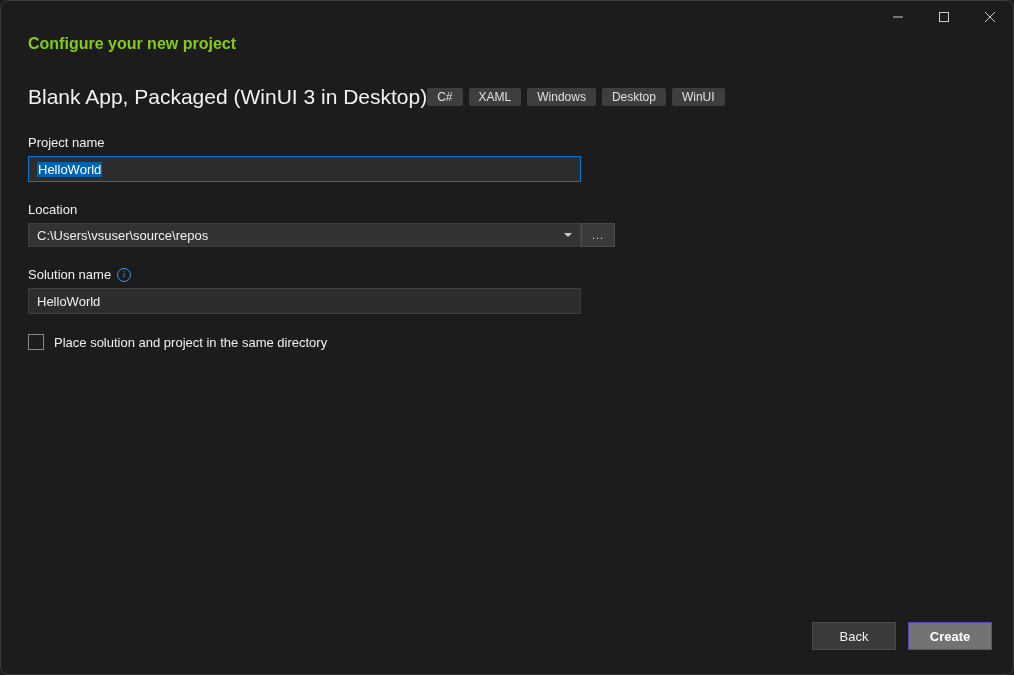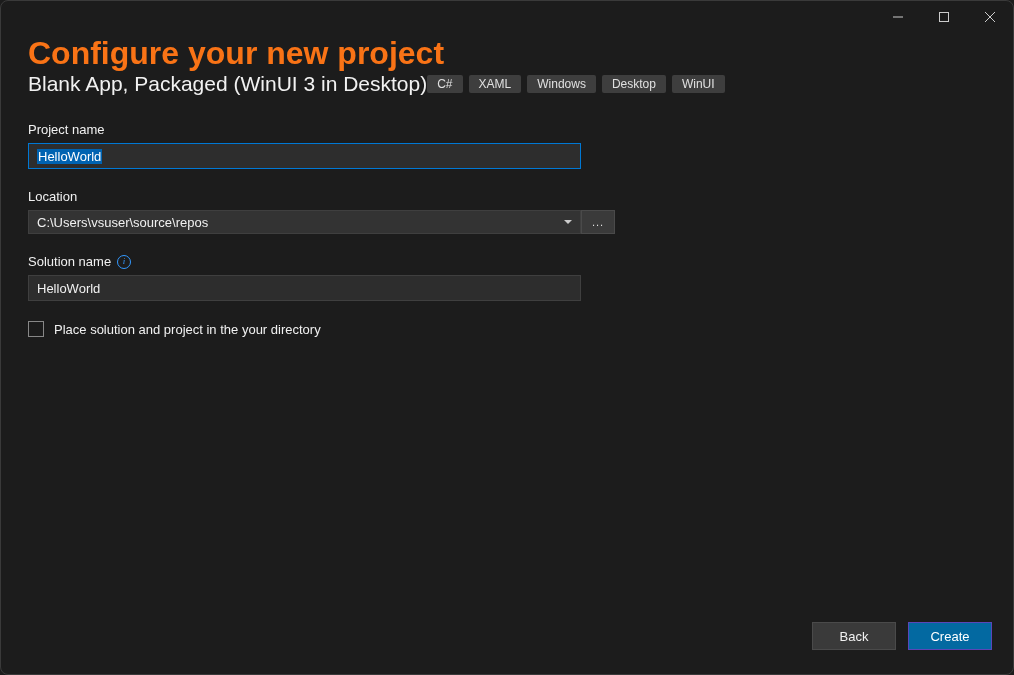--- a/index.html
+++ b/index.html
@@ -32,23 +32,24 @@
     }
     .win-btn svg { width: 10px; height: 10px; stroke: currentColor; fill: none; stroke-width: 1; }
     .content {
       position: absolute;
       top: 34px;
       left: 27px;
       right: 27px;
       bottom: 70px;
     }
     h1.page-title {
-      font-size: 32px;
+      font-size: 16px;
       font-weight: 600;
-      color: #f97316;
+      color: #84cc16;
+      margin-bottom: 32px;
     }
     .template-row {
       display: flex;
       align-items: center;
       margin-bottom: 26px;
     }
     .template-title {
       font-size: 21px;
       font-weight: 400;
       color: #f1f1f1;
@@ -183,23 +184,24 @@
       align-items: center;
       justify-content: center;
       cursor: pointer;
       border: 1px solid #4a4a4a;
     }
     .btn.secondary {
       background: #3a3a3a;
       color: #f1f1f1;
     }
     .btn.primary {
-      background: #0369a1;
+      background: #737373;
       border-color: #5a46b8;
       color: #ffffff;
+      font-weight: bold;
     }
   </style>
 </head>
 <body>
 
 <div class="titlebar">
   <div class="win-btn">
     <svg viewBox="0 0 10 10">
         <line x1="0" y1="5" x2="10" y2="5"></line>
       </svg>
@@ -252,20 +254,20 @@
   <div class="field-group">
     <div class="field-label">
       <span>Solution name</span>
       <span class="info-icon">i</span>
     </div>
     <input class="text-input" value="HelloWorld" style="">
   </div>
 
   <div class="checkbox-row">
     <div class="checkbox"></div>
-    <span class="checkbox-label">Place solution and project in the your directory</span>
+    <span class="checkbox-label">Place solution and project in the same directory</span>
   </div>
 </div>
 
 <div class="footer">
   <div class="btn secondary">Back</div>
   <div class="btn primary">Create</div>
 </div>
 
 </body></html>

